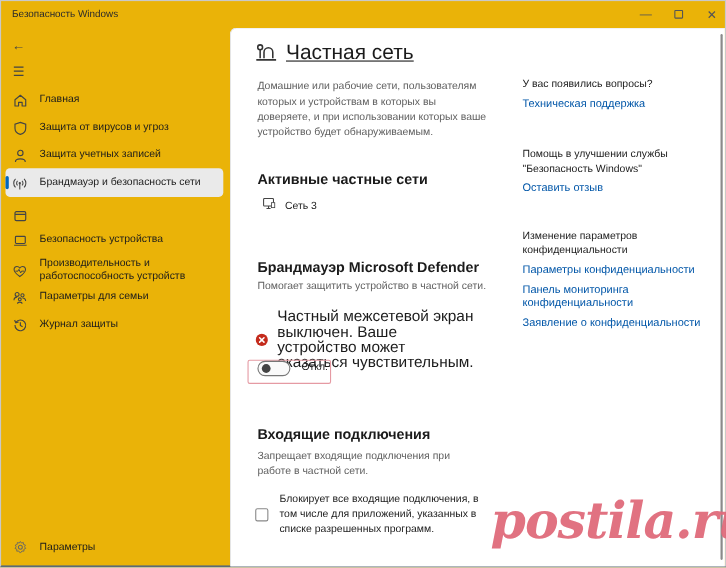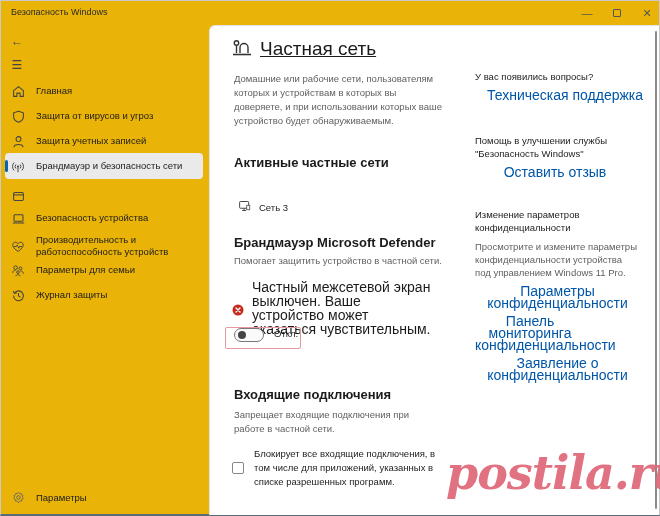--- a/index.html
+++ b/index.html
@@ -28,41 +28,41 @@
 
   .content { position: absolute; left: 208px; top: 24px; width: 450px; height: 490px; background: #ffffff; border-top-left-radius: 6px; border-left: 1px solid #e5e5e5; border-top: 1px solid #e5e5e5; }
 
   .page-title-row { position: absolute; left: 22px; top: 12px; display: flex; align-items: center; }
   .page-title-row .ico { width: 20px; height: 20px; margin-right: 8px; }
   .page-title { font-size: 19px; font-weight: normal; color: #1b1b1b; text-decoration: underline; }
 
   .desc { position: absolute; font-size: 9.5px; color: #606060; line-height: 14px; }
   .h2 { position: absolute; font-size: 13px; font-weight: bold; color: #1b1b1b; }
 
-  .network-row { position: absolute; left: 28px; top: 172px; display: flex; align-items: center; }
+  .network-row { position: absolute; left: 28px; top: 152px; display: flex; align-items: center; }
   .network-row .lbl { font-size: 9.5px; color: #1b1b1b; margin-left: 8px; }
 
   .warn-row { position: absolute; left: 22px; top: 254px; display: flex; align-items: center; width: 200px; }
   .warn-row .ico { width: 12px; height: 12px; margin-right: 8px; flex-shrink: 0; }
   .warn-row .txt { font-size: 14px; color: #1b1b1b; line-height: 14px; }
 
   .toggle-box { position: absolute; left: 15px; top: 301px; width: 76px; height: 22px; border: 1.5px solid #e59aa3; border-radius: 2px; display: flex; align-items: flex-start; padding-left: 8px; }
   .toggle { width: 30px; height: 14px; border: 1px solid #777; border-radius: 8px; position: relative; background: #fafafa; cursor: pointer; }
   .toggle .knob { position: absolute; left: 3px; top: 2px; width: 8px; height: 8px; border-radius: 50%; background: #444; }
   .toggle-lbl { margin-left: 10px; font-size: 9.5px; color: #1b1b1b; }
 
   .checkbox-row { position: absolute; left: 22px; top: 421px; display: flex; align-items: center; width: 210px; }
   .checkbox { width: 12px; height: 12px; border: 1px solid #888; border-radius: 2px; margin-right: 10px; flex-shrink: 0; background: #fff; cursor: pointer; }
   .checkbox-row .txt { font-size: 9.5px; color: #1b1b1b; line-height: 14px; }
 
   .side-panel { position: absolute; left: 265px; top: 0; width: 180px; }
   .sp-block { position: absolute; left: 0; width: 180px; }
   .sp-head { font-size: 9.5px; color: #1b1b1b; line-height: 13px; }
   .sp-text { font-size: 9.5px; color: #606060; line-height: 13px; margin-top: 6px; }
-  .sp-link { display: block; font-size: 14px; color: #0056a8; line-height: 12px; margin-top: 6px; cursor: pointer; text-decoration: none; text-align: center; }
+  .sp-link { display: block; font-size: 10px; color: #0056a8; line-height: 12px; margin-top: 6px; cursor: pointer; text-decoration: none; }
 
   .scrollbar { position: absolute; left: 654px; top: 30px; width: 2px; height: 478px; background: #8a8a8a; border-radius: 1px; }
 
   .watermark { position: absolute; left: 446px; top: 450px; font-family: "DejaVu Serif", "Liberation Serif", serif; font-style: italic; font-weight: bold; font-size: 46px; color: #e06b7b; letter-spacing: -1px; line-height: 1; pointer-events: none; opacity: 0.95; }
 
   .settings-item { position: absolute; left: 4px; top: 464px; display: flex; align-items: center; }
   .settings-item .ico { width: 16px; height: 16px; margin-left: 5px; margin-right: 10px; display: flex; align-items: center; justify-content: center; color: #666; }
   .settings-item .lbl { font-size: 9.5px; color: #1b1b1b; }
 </style>
 </head>
@@ -259,21 +259,20 @@
         <a class="sp-link">Техническая поддержка</a>
       </div>
 
       <div class="sp-block" style="top:108px;width:160px;">
         <div class="sp-head">Помощь в улучшении службы "Безопасность Windows"</div>
         <a class="sp-link">Оставить отзыв</a>
       </div>
 
       <div class="sp-block" style="top:182px;width:165px;">
         <div class="sp-head">Изменение параметров конфиденциальности</div>
-        <div class="sp-text">Просмотрите и измените параметры конфиденциальности устройства под управлением Windows 11 Pro.</div>
         <a class="sp-link">Параметры конфиденциальности</a>
         <a class="sp-link" style="width:110px;">Панель мониторинга конфиденциальности</a>
         <a class="sp-link">Заявление о конфиденциальности</a>
       </div>
     </div>
   </div>
 
   <div class="scrollbar"></div>
 </div>
 

